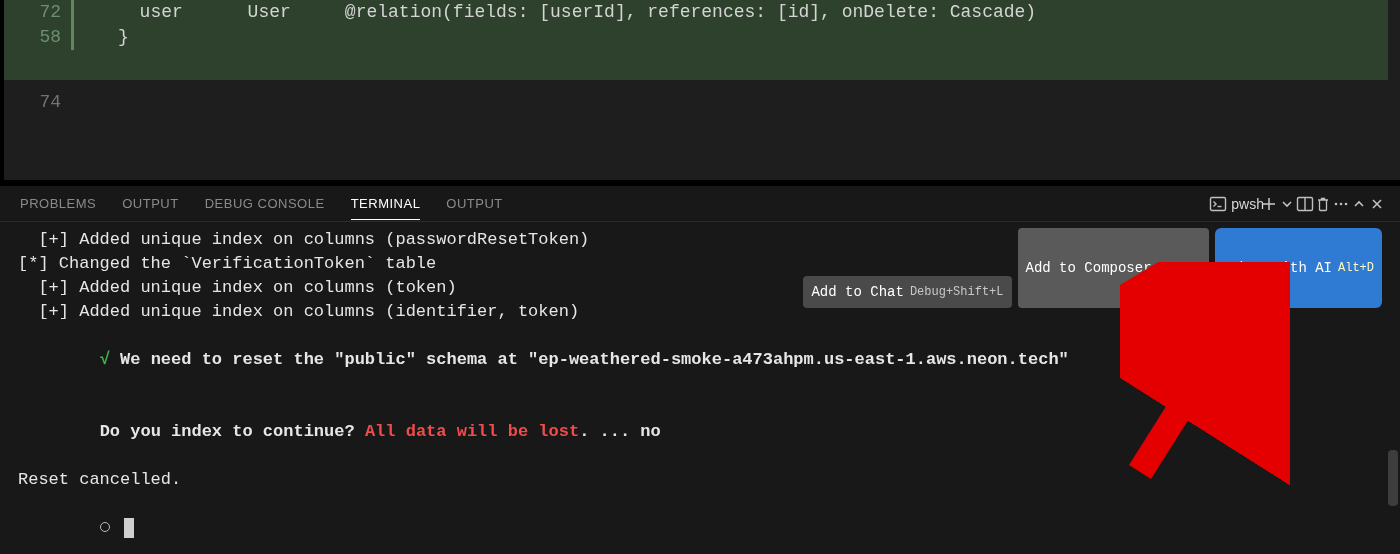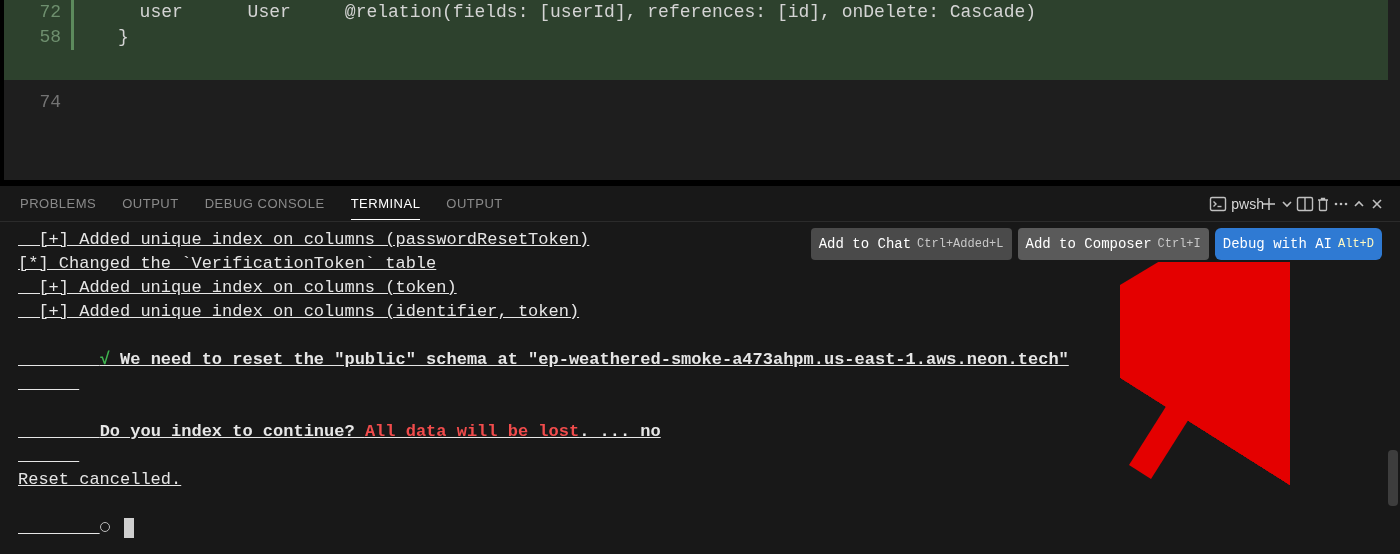--- a/index.html
+++ b/index.html
@@ -65,29 +65,29 @@
   .panel-tab { font-size:13px; letter-spacing:0.5px; color:var(--tab-inactive); cursor:pointer; }
   .panel-tab.active { color:var(--tab-active); position:relative; }
   .panel-tab.active::after{ content:""; position:absolute; left:0; right:0; bottom:-9px; height:1px; background:var(--tab-active);}
   .panel-toolbar { margin-left:auto; display:flex; align-items:center; color:var(--icon-fg); }
   .tb-icon { display:inline-flex; align-items:center; justify-content:center; width:18px; height:18px; cursor:pointer;}
   .tb-icon svg { stroke: currentColor; fill:none; }
   .shell-label { font-size:14px; color:#d8d8d8; margin-left:4px; margin-right:-4px;}
 
   
   .terminal-body { position:relative; flex:1 1 auto; font-family: Consolas,"Courier New",monospace; font-size:17px; line-height:24px; color:var(--term-fg); padding:6px 18px 0 18px; }
-  .term-line { white-space:pre;text-decoration:underline; }
+  .term-line { white-space:pre; }
   .green { color: var(--term-green); }
   .red   { color: var(--term-red); font-weight:bold; }
   .bold  { font-weight:bold; }
   .circle { display:inline-block; width:10px; height:10px; border:1.5px solid #bbb; border-radius:50%; margin-right:10px; vertical-align:middle; position:relative; top:-1px;}
   .cursor-block { display:inline-block; width:10px; height:20px; background:#cfcfcf; vertical-align:middle; margin-left:4px;}
   .action-buttons { position:absolute; top:6px; right:18px; display:flex; gap:6px; }
   .abtn { display:flex; align-items:center; gap:6px; padding:4px 8px; border-radius:4px; font-size:14px; color:var(--btn-fg); cursor:pointer;}
-  .abtn.gray { background: var(--btn-gray-bg); }
+  .abtn.gray { background: var(--btn-gray-bg); margin-top: 48px; }
   .abtn.gray2{ background: var(--btn-gray-bg2); }
   .abtn.blue { background: var(--btn-blue-bg); border-radius: 6px; }
   .kbd { font-size:12px; color:var(--kbd-fg); }
   .abtn.blue .kbd { color:#fef9c3; }
   .term-scroll { position:absolute; right:2px; top:228px; width:10px; height:56px; background:#3d3d3d; border-radius:4px;}
 
   
   .arrow-anno { position:absolute; right:110px; top:40px; pointer-events:none; }
 </style>
 </head>
@@ -171,21 +171,21 @@
             </svg>
         </span>
       </div>
     </div>
 
     <div class="terminal-body">
 
       <div class="action-buttons">
         <div class="abtn gray">
           <span>Add to Chat</span>
-          <span class="kbd">Ctrl+Added+L</span>
+          <span class="kbd">Debug+Shift+L</span>
         </div>
         <div class="abtn gray2">
           <span>Add to Composer</span>
           <span class="kbd">Ctrl+I</span>
         </div>
         <div class="abtn blue">
           <span>Debug with AI</span>
           <span class="kbd">Alt+D</span>
         </div>
       </div>

